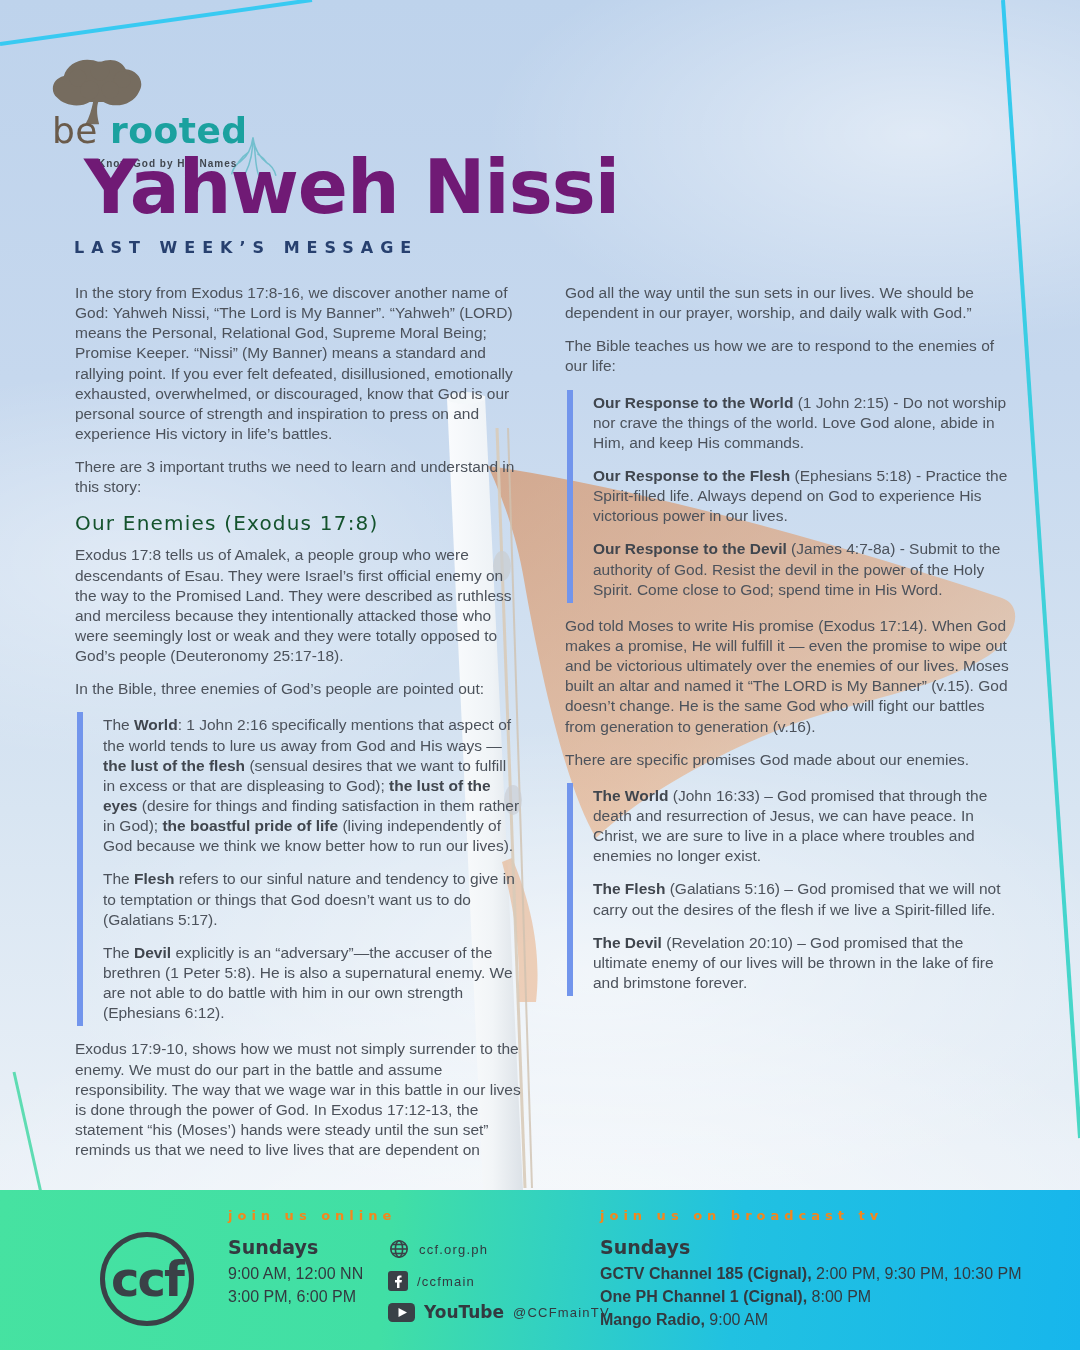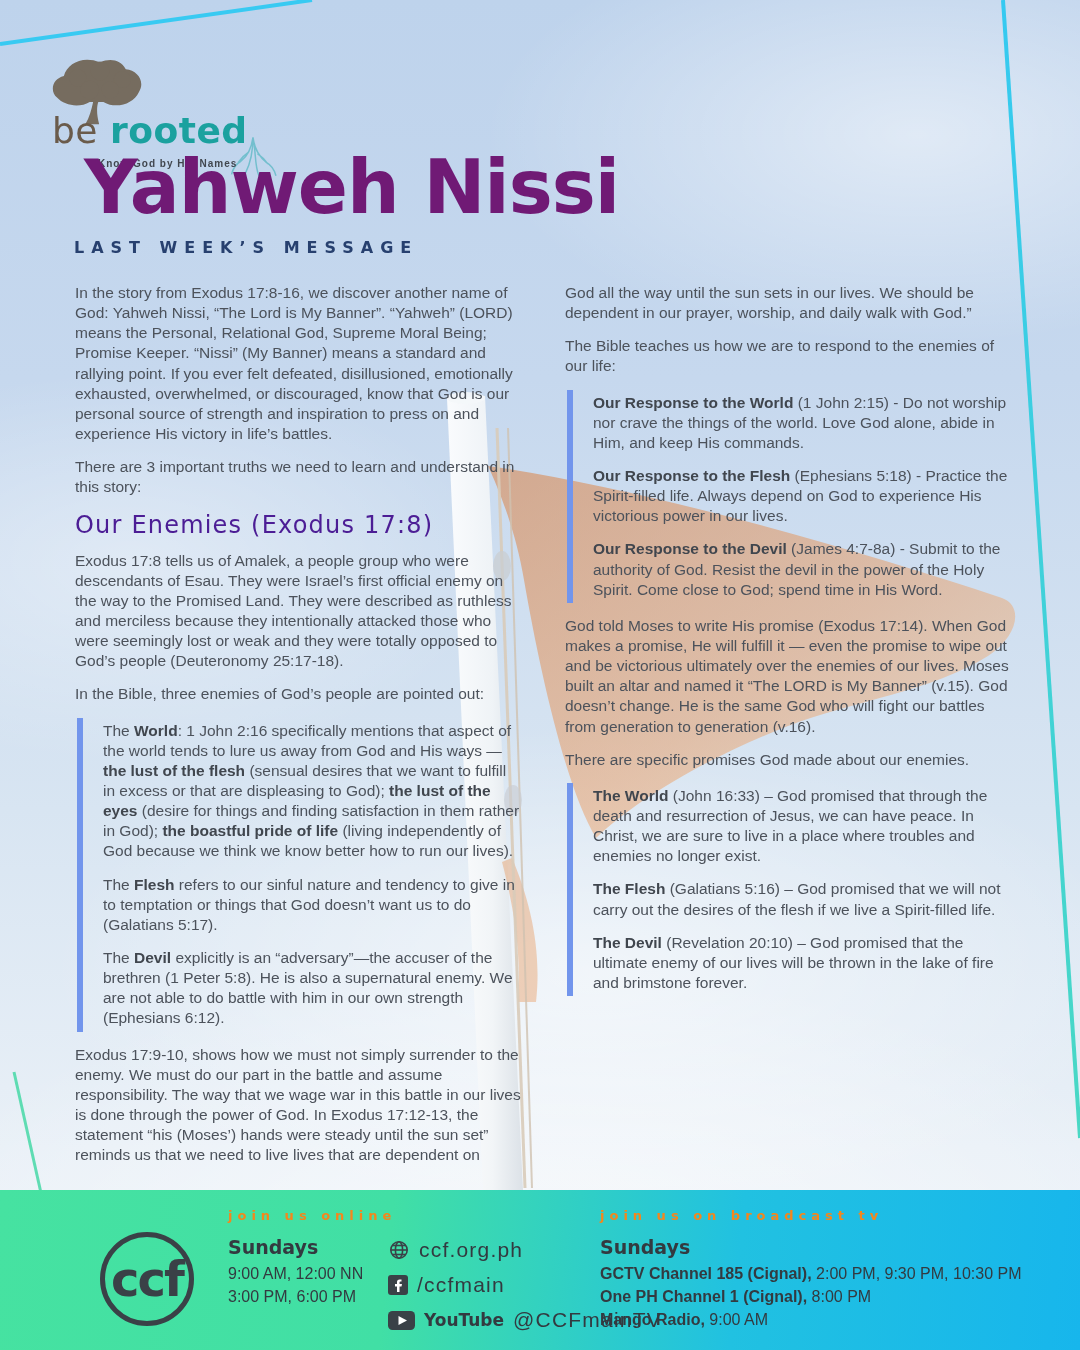--- a/index.html
+++ b/index.html
@@ -28,40 +28,40 @@
   .title{position:absolute;left:84px;top:144px;font-family:"DejaVu Sans",sans-serif;
          font-weight:700;font-size:74px;letter-spacing:-1px;color:#701a75;}
   .subtitle{position:absolute;left:74px;top:238px;font-family:"DejaVu Sans",sans-serif;
             font-weight:700;font-size:16px;letter-spacing:7px;color:#27406f;}
   
   .col{position:absolute;top:283px;font-size:15.5px;line-height:1.3;color:#4c525b;}
   .col-left{left:75px;width:446px;}
   .col-right{left:565px;width:452px;}
   .col p{margin:0 0 13px;}
   .col h2{margin:0 0 9px;font-family:"DejaVu Sans",sans-serif;font-weight:400;
-          font-size:24px;letter-spacing:1.2px;color:#4c1d95;white-space:nowrap;}
+          font-size:20px;letter-spacing:1.2px;color:#14532d;white-space:nowrap;}
   .quote{border-left:6px solid #7295ec;padding:3px 0 3px 20px;margin:2px 0 13px 2px;}
   .quote p:last-child{margin-bottom:0;}
   .col b{font-weight:700;color:#40464e;}
   
   .footer{position:absolute;left:0;top:1190px;width:1080px;height:160px;
     background:linear-gradient(96deg,#46e2a1 0%,#41dfa5 36%,#21c1e1 68%,#17b6ec 100%);}
   .ccf-badge{position:absolute;left:100px;top:42px;width:84px;height:84px;
     border:5px solid #3a4147;border-radius:50%;display:flex;align-items:center;
     justify-content:center;font-family:"DejaVu Sans",sans-serif;font-weight:700;
     font-size:48px;letter-spacing:-2px;color:#3a4147;}
   .f-head{position:absolute;top:18px;font-family:"DejaVu Sans",sans-serif;font-weight:700;
     font-size:13px;letter-spacing:5px;color:#f5861c;}
   .f-day{position:absolute;top:46px;font-family:"DejaVu Sans",sans-serif;font-weight:700;
     font-size:19px;color:#333a40;}
   .f-times{position:absolute;top:73px;font-size:16px;line-height:1.42;color:#333a40;}
   .online-head{left:228px;} .online-day{left:228px;} .online-times{left:228px;}
   .links{position:absolute;left:388px;top:48px;}
   .link-row{display:flex;align-items:center;gap:9px;margin-bottom:11px;}
-  .link-label{font-size:21px;letter-spacing:1.2px;color:#333a40;}
+  .link-label{font-size:13px;letter-spacing:1.2px;color:#333a40;}
   .yt-brand{font-family:"DejaVu Sans",sans-serif;font-weight:700;font-size:17px;color:#333a40;}
   .broadcast-head{left:600px;} .broadcast-day{left:600px;}
   .channels{position:absolute;left:600px;top:72px;font-size:16px;line-height:1.45;color:#333a40;}
   .channels b{font-weight:700;}
 </style>
 </head>
 <body>
 
 <div class="page">
   <div class="sky"></div>

